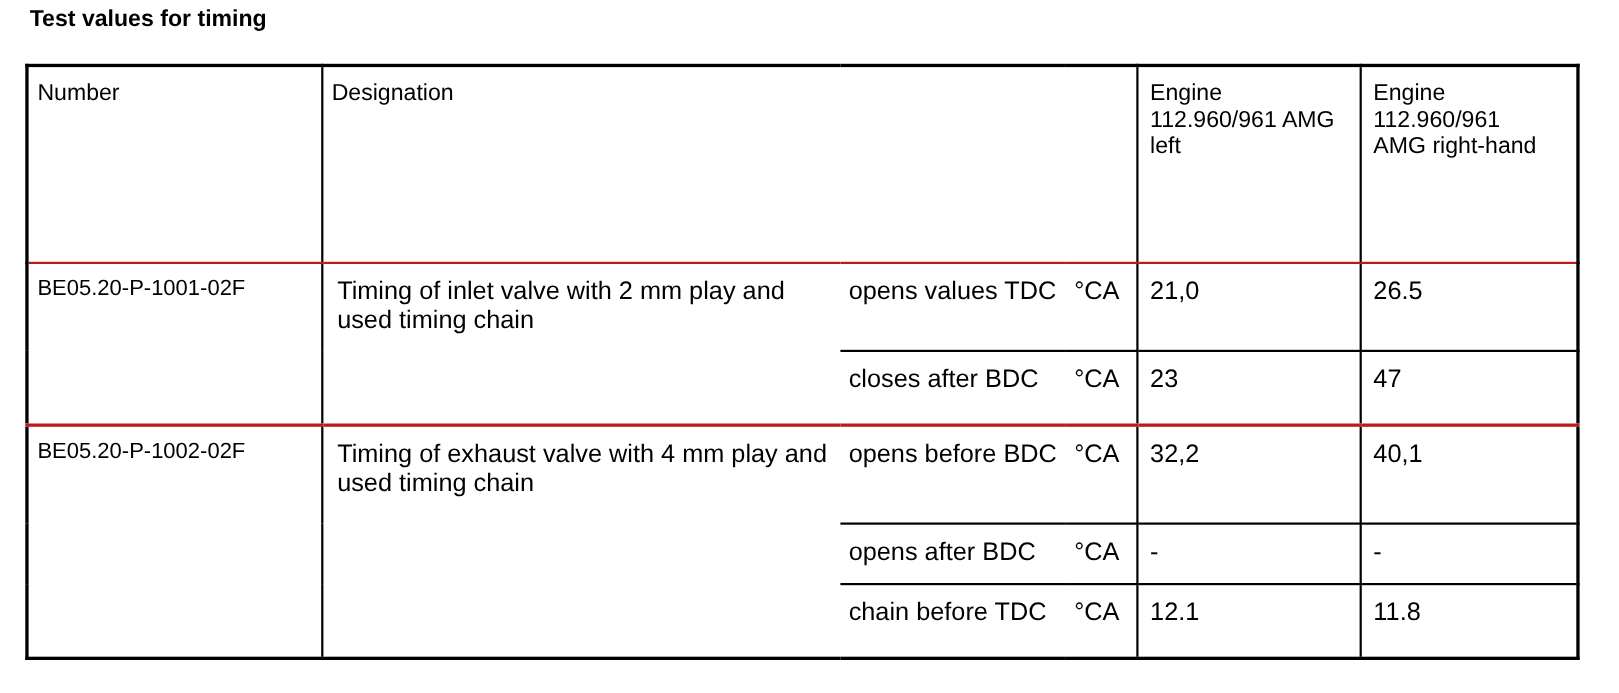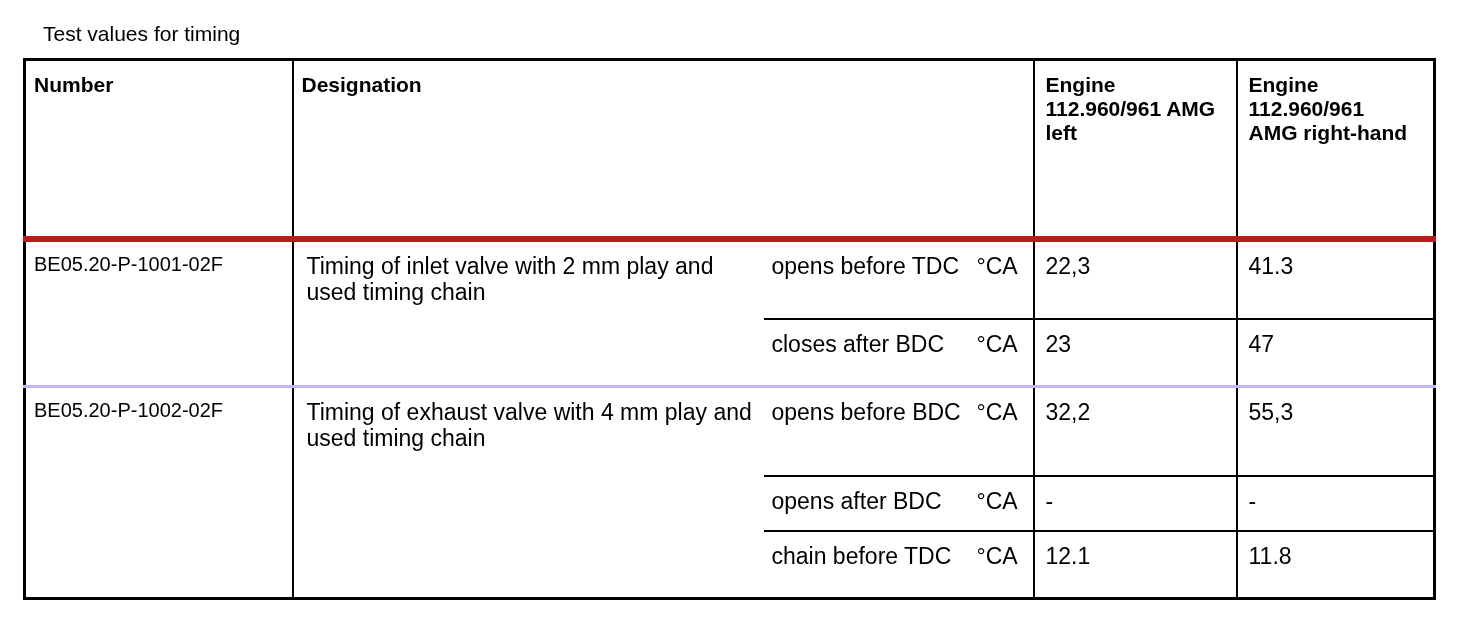--- a/index.html
+++ b/index.html
@@ -8,23 +8,23 @@
     width: 1472px; height: 630px;
     background: #ffffff;
     color: #000000;
     font-family: "Liberation Sans", "DejaVu Sans", sans-serif;
   }
   .page { position: relative; width: 1472px; height: 630px; overflow: hidden; }
 
   .title {
     position: absolute;
     top: 6px; left: 27px;
-    margin: 16px;
+    margin: 0;
     font-size: 21px;
-    font-weight: normal;
+    font-weight: bold;
     line-height: 1.15;
   }
 
   table.spec {
     position: absolute;
     left: 23px; top: 58px;
     width: 1410px;
     border-collapse: collapse;
     table-layout: fixed;
     border: 3px solid #000;
@@ -47,33 +47,33 @@
   
   .c-num  { border-right: 2px solid #000; font-size: 20px; }
   .c-desc { padding-left: 13px; }
   .c-cond { }
   .c-unit { border-right: 2px solid #000; }
   .c-left { border-right: 2px solid #000; padding-left: 11px; }
   .c-right { padding-left: 11px; }
 
   
   .hdr {
-    font-weight: bold;
+    font-weight: normal;
     font-size: 21px;
-    border-bottom: 6px solid #b91c1c;
+    border-bottom: 2px solid #b91c1c;
     padding-top: 12px;
   }
   .hdr.c-num { font-size: 21px; }
   .c-desig { border-right: 2px solid #000; }
   .pre { white-space: pre-line; }
 
   
   .sub-sep { border-bottom: 2px solid #000; }
   
-  .grp-sep { border-bottom: 3px solid #c4b5fd; }
+  .grp-sep { border-bottom: 3px solid #b91c1c; }
 </style>
 </head>
 <body>
 
 <div class="page">
 
   <h1 class="title">Test values for timing</h1>
 
   <table class="spec">
     <colgroup>
@@ -93,39 +93,39 @@
 112.960/961 AMG
 left</td>
       <td class="hdr c-right pre">Engine
 112.960/961
 AMG right-hand</td>
     </tr>
 
     <tr class="h-r1a">
       <td class="c-num grp-sep" rowspan="2">BE05.20-P-1001-02F</td>
       <td class="c-desc grp-sep" rowspan="2">Timing of inlet valve with 2 mm play and used timing chain</td>
-      <td class="c-cond sub-sep">opens before TDC</td>
+      <td class="c-cond sub-sep">opens values TDC</td>
       <td class="c-unit sub-sep">°CA</td>
-      <td class="c-left sub-sep">22,3</td>
-      <td class="c-right sub-sep">41.3</td>
+      <td class="c-left sub-sep">21,0</td>
+      <td class="c-right sub-sep">26.5</td>
     </tr>
     <tr class="h-r1b">
       <td class="c-cond grp-sep">closes after BDC</td>
       <td class="c-unit grp-sep">°CA</td>
       <td class="c-left grp-sep">23</td>
       <td class="c-right grp-sep">47</td>
     </tr>
 
     <tr class="h-r2a">
       <td class="c-num" rowspan="3">BE05.20-P-1002-02F</td>
       <td class="c-desc" rowspan="3">Timing of exhaust valve with 4 mm play and used timing chain</td>
       <td class="c-cond sub-sep">opens before BDC</td>
       <td class="c-unit sub-sep">°CA</td>
       <td class="c-left sub-sep">32,2</td>
-      <td class="c-right sub-sep">55,3</td>
+      <td class="c-right sub-sep">40,1</td>
     </tr>
     <tr class="h-r2b">
       <td class="c-cond sub-sep">opens after BDC</td>
       <td class="c-unit sub-sep">°CA</td>
       <td class="c-left sub-sep">-</td>
       <td class="c-right sub-sep">-</td>
     </tr>
     <tr class="h-r2c">
       <td class="c-cond">chain before TDC</td>
       <td class="c-unit">°CA</td>

